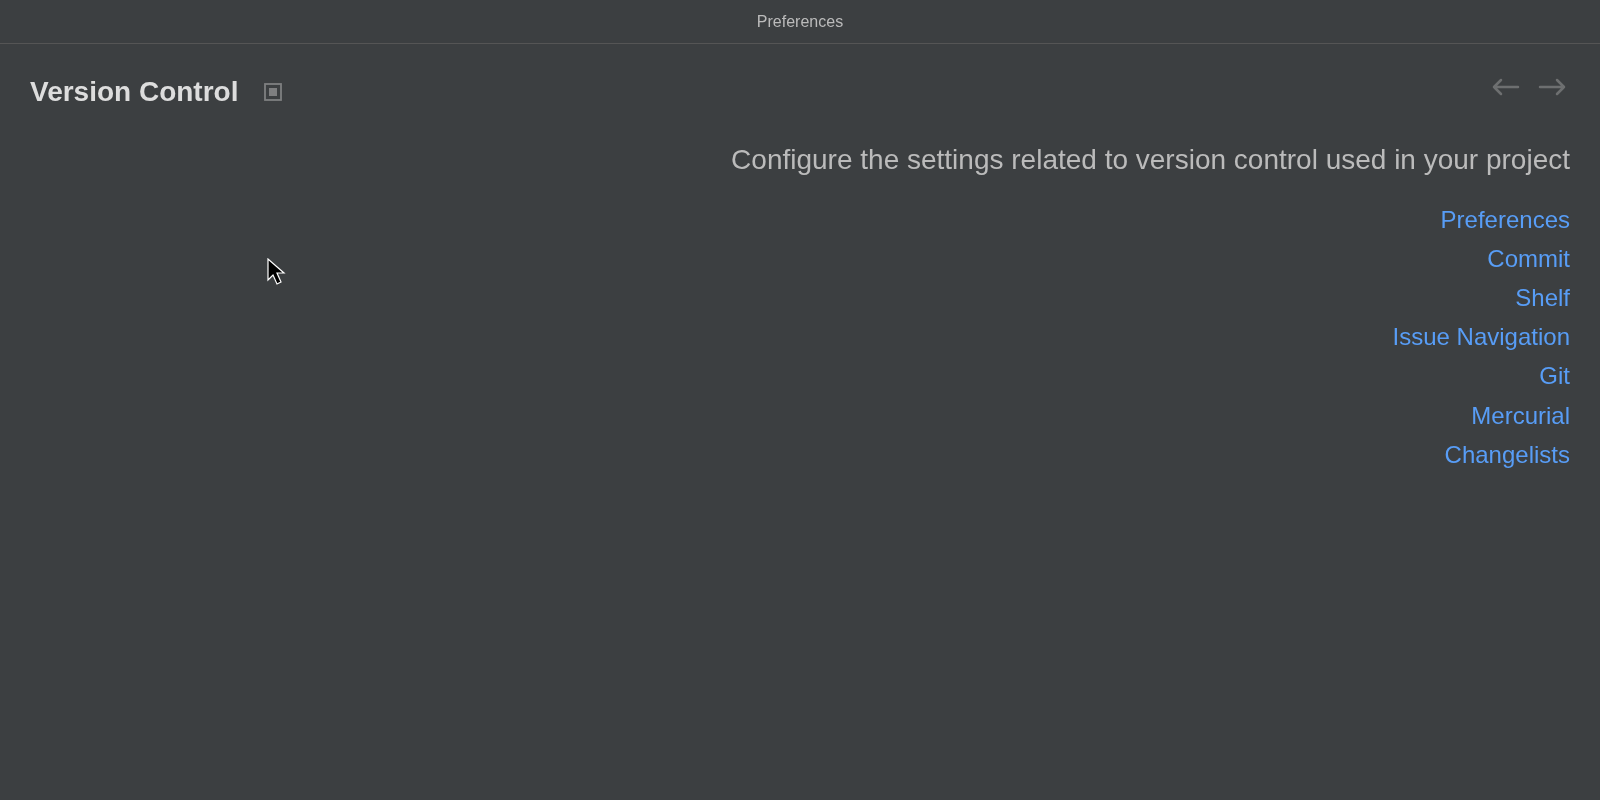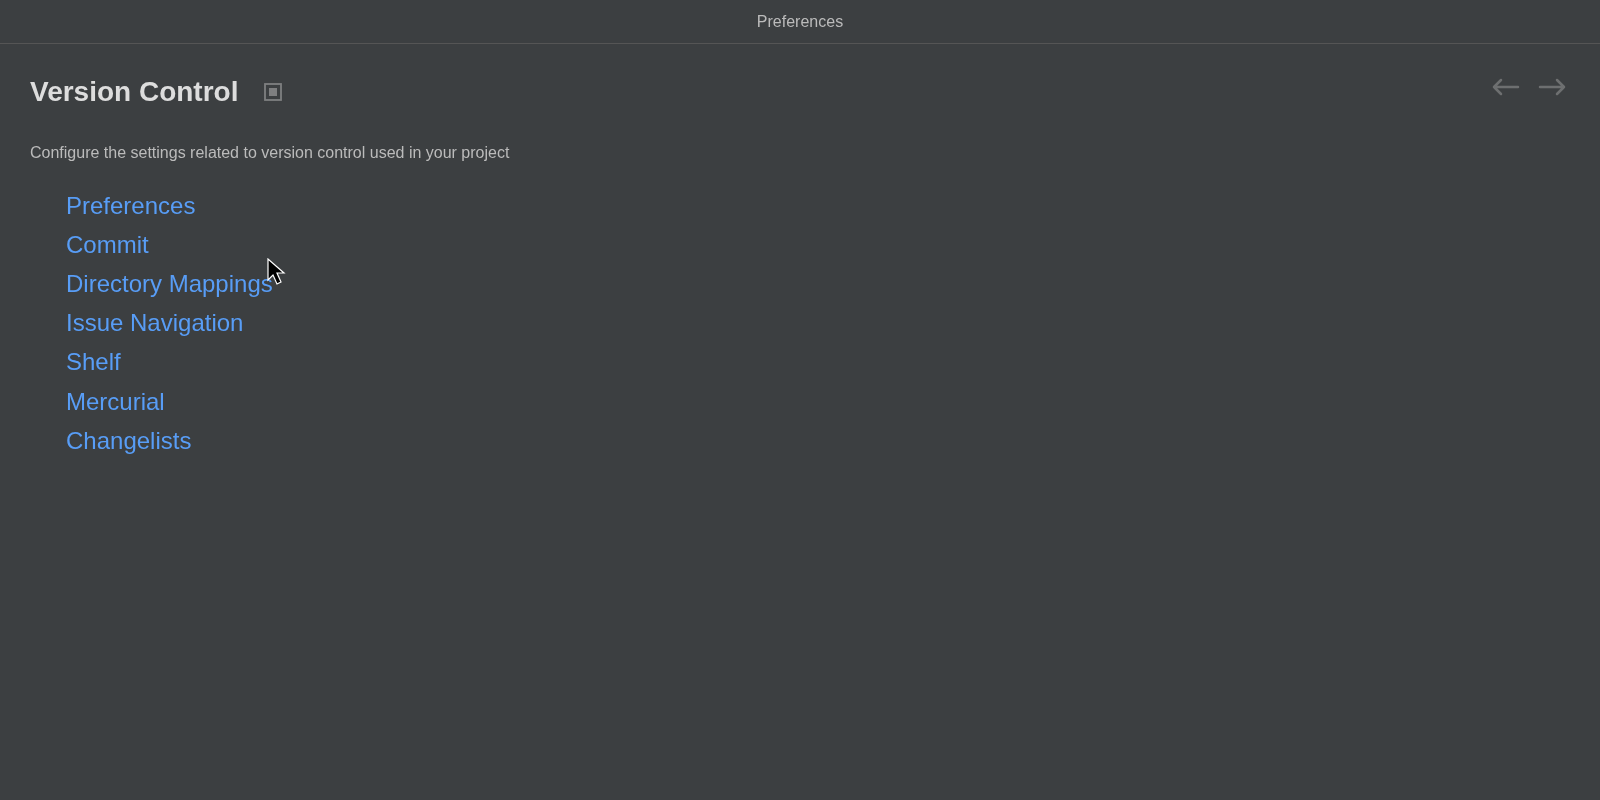--- a/index.html
+++ b/index.html
@@ -23,20 +23,21 @@
       border-bottom: 1px solid #555555;
     }
     .title-bar-text {
       color: #bbbbbb;
       font-size: 16px;
       font-weight: 400;
     }
     .content-area {
       padding: 32px 30px 0 30px;
       position: relative;
+      text-align: right;
     }
     .header-row {
       display: flex;
       align-items: center;
       margin-bottom: 36px;
     }
     .section-title {
       color: #dddddd;
       font-size: 28px;
       font-weight: 700;
@@ -58,21 +59,21 @@
     }
     .arrow-btn {
       display: inline-flex;
       align-items: center;
       justify-content: center;
       cursor: pointer;
       opacity: 0.45;
     }
     .description {
       color: #bbbbbb;
-      font-size: 16px;
+      font-size: 28px;
       font-weight: 400;
       margin-bottom: 24px;
     }
     .links-list {
       padding-left: 36px;
     }
     .link-item {
       color: #589df6;
       font-size: 24px;
       font-weight: 400;
@@ -117,23 +118,23 @@
         <rect x="5" y="5" width="8" height="8" fill="#aaaaaa"></rect>
       </svg>
     </span>
   </div>
 
   <div class="description">Configure the settings related to version control used in your project</div>
 
   <div class="links-list">
     <a class="link-item">Preferences</a>
     <a class="link-item">Commit</a>
-    <a class="link-item">Directory Mappings</a>
+    <a class="link-item">Shelf</a>
     <a class="link-item">Issue Navigation</a>
-    <a class="link-item">Shelf</a>
+    <a class="link-item">Git</a>
     <a class="link-item">Mercurial</a>
     <a class="link-item">Changelists</a>
   </div>
 </div>
 
 <div class="cursor-pointer">
   <svg width="22" height="30" viewBox="0 0 22 30">
     <path d="M1 1 L1 22 L6 17 L10 26 L14 24 L10 15 L17 15 Z" fill="#000000" stroke="#ffffff" stroke-width="1.2"></path>
   </svg>
 </div>

